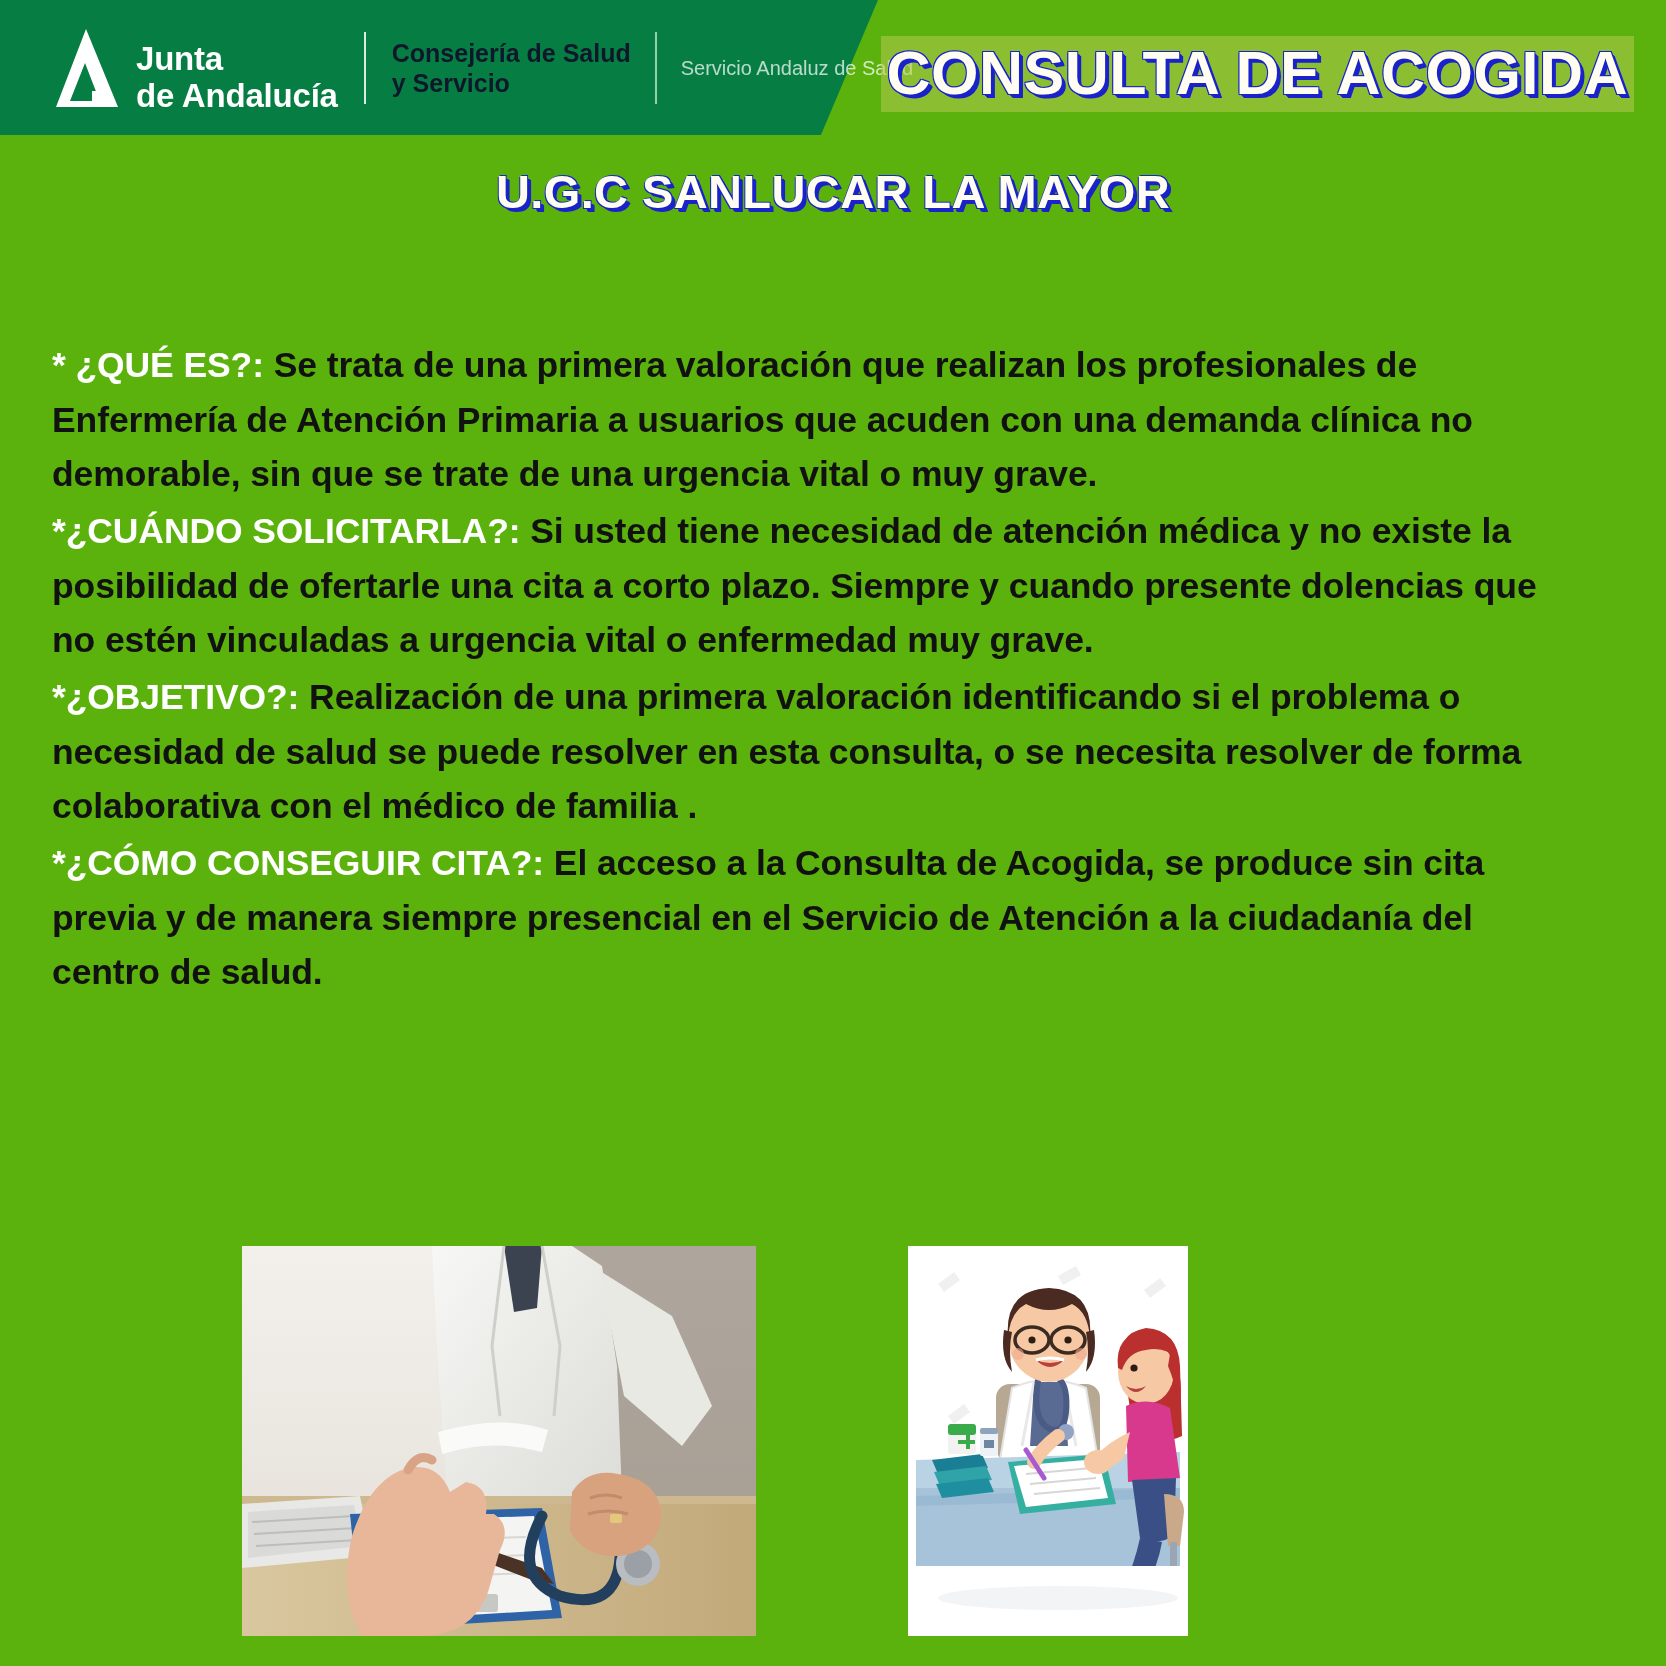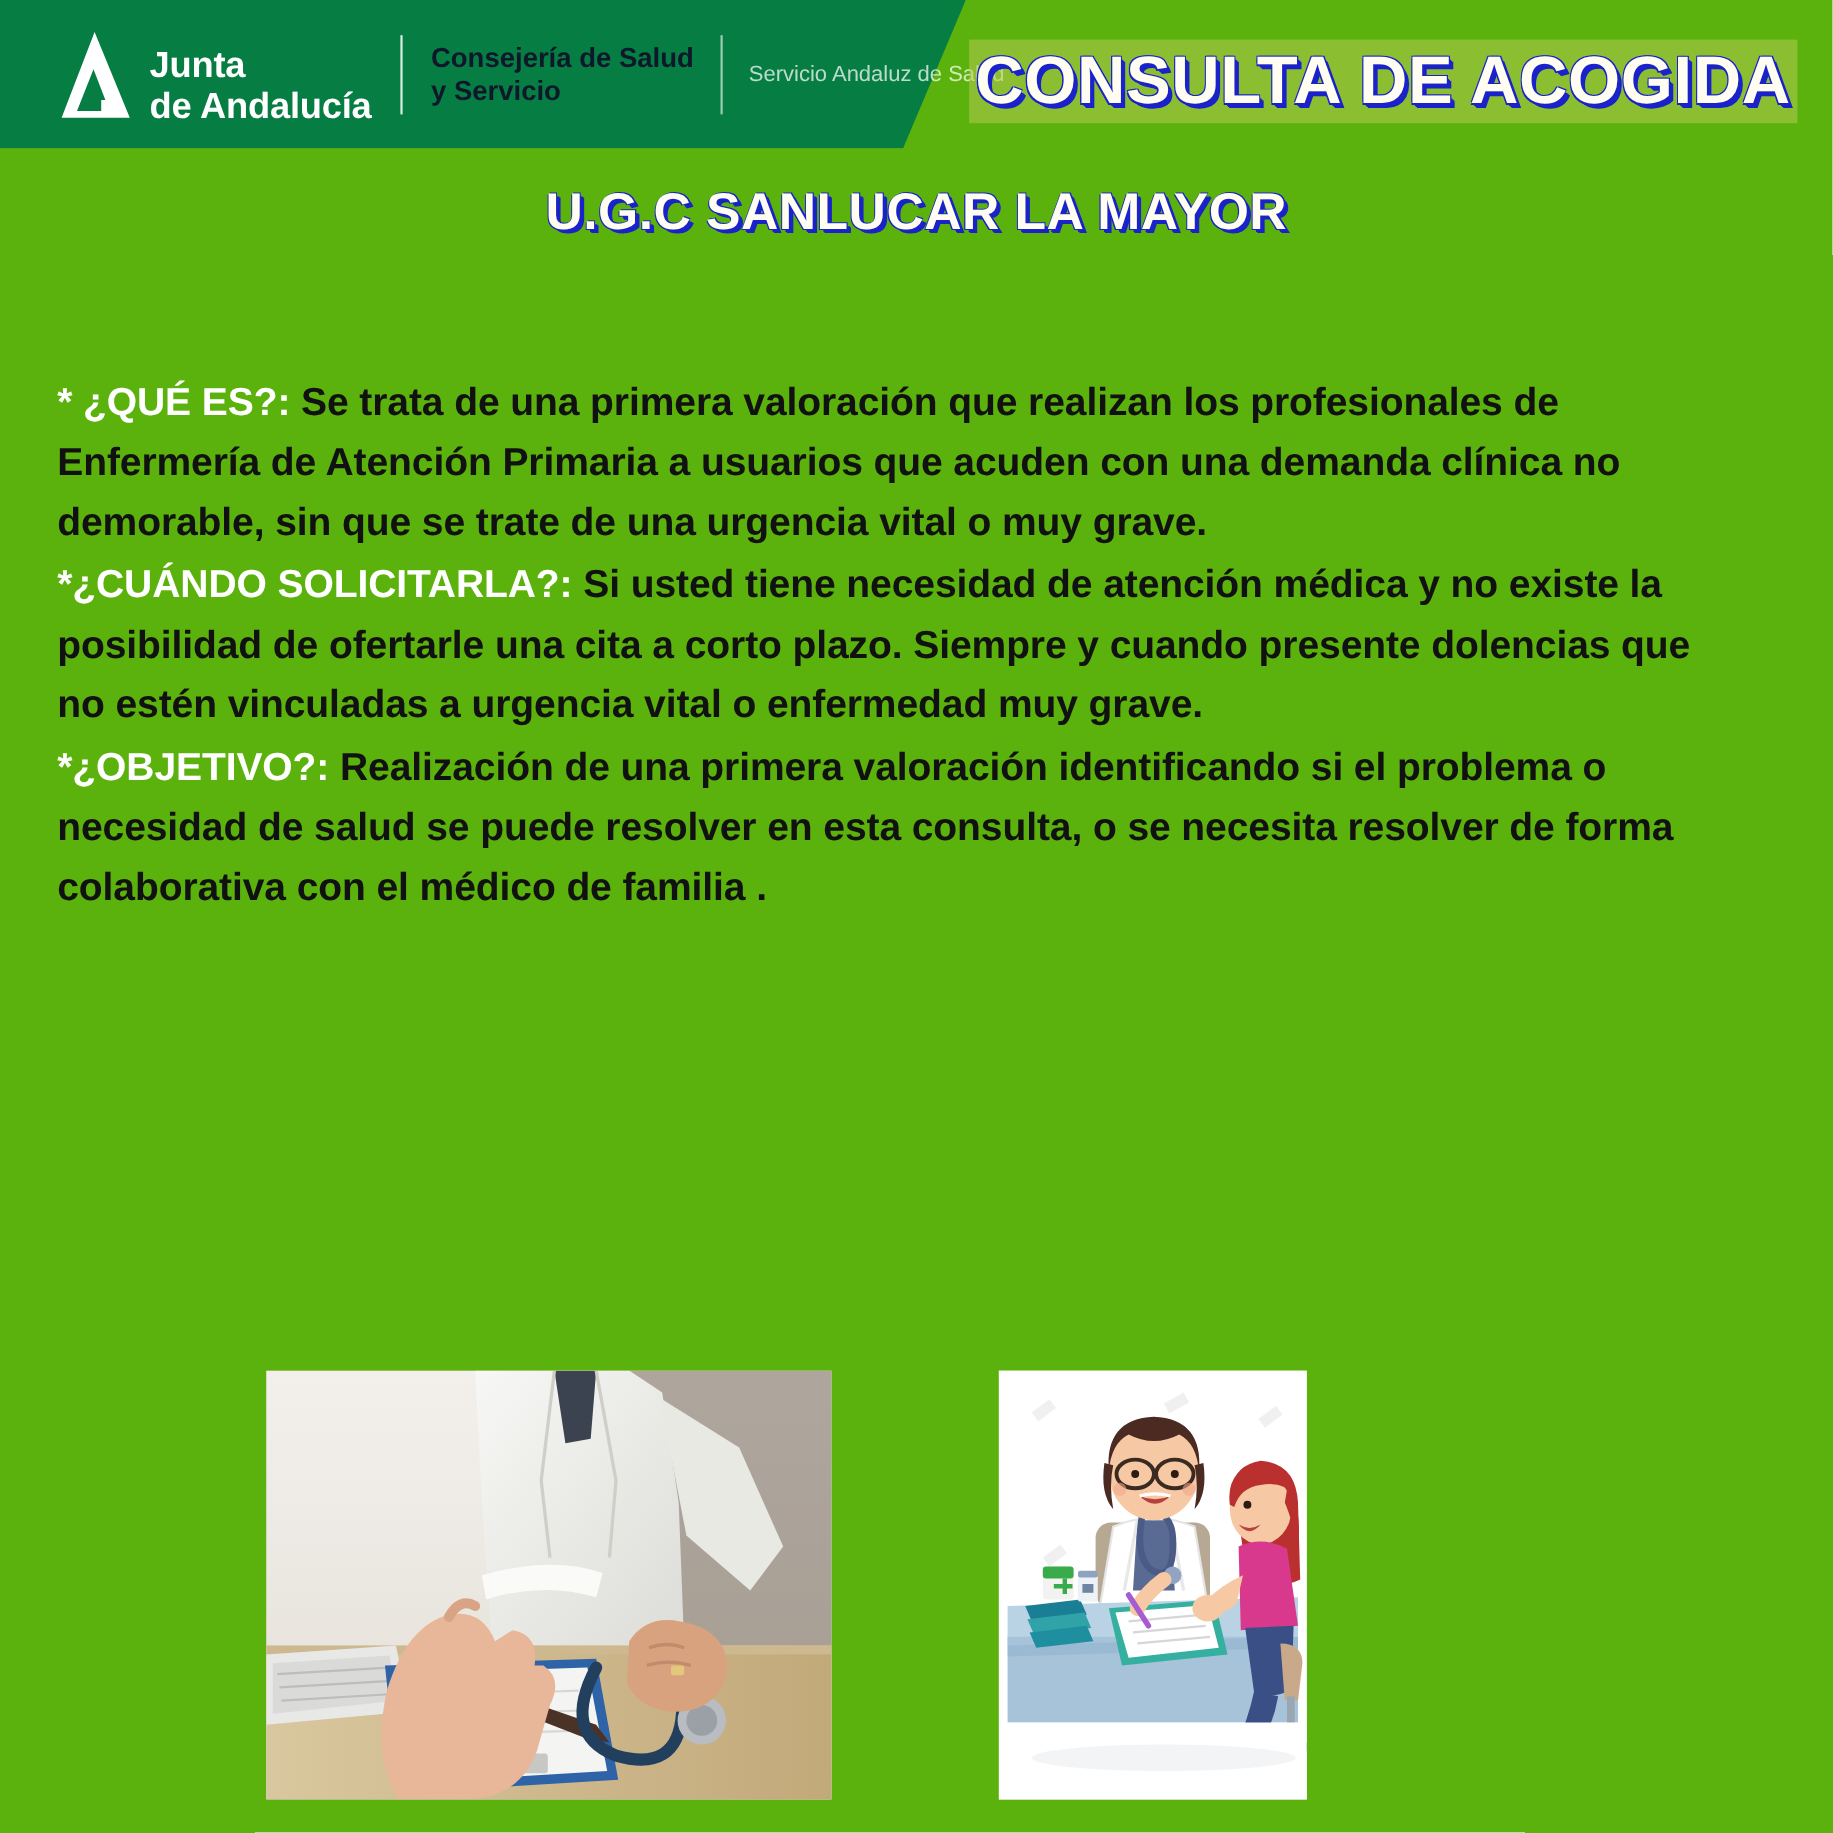--- a/index.html
+++ b/index.html
@@ -200,20 +200,23 @@
 
   <div class="body-copy">
     <p class="para">
       <span class="lead">* ¿QUÉ ES?: </span><span>Se trata de una primera valoración que realizan los profesionales de Enfermería de Atención Primaria a usuarios que acuden con una demanda clínica no demorable, sin que se trate de una urgencia vital o muy grave.</span>
     </p>
     <p class="para">
       <span class="lead">*¿CUÁNDO SOLICITARLA?: </span><span>Si usted tiene necesidad de atención médica y no existe la posibilidad de ofertarle una cita a corto plazo. Siempre y cuando presente dolencias que no estén vinculadas a urgencia vital o enfermedad muy grave.</span>
     </p>
     <p class="para">
       <span class="lead">*¿OBJETIVO?: </span><span>Realización de una primera valoración identificando si el problema o necesidad de salud se puede resolver en esta consulta, o se necesita resolver de forma colaborativa con el médico de familia .</span>
+    </p>
+    <p class="para">
+      <span class="lead">*¿CÓMO CONSEGUIR CITA?: </span><span>El acceso a la Consulta de Acogida, se produce sin cita previa y de manera siempre presencial en el Servicio de Atención a la ciudadanía del centro de salud.</span>
     </p>
   </div>
 
   <div class="photo-doctor">
     <svg width="514" height="390" viewBox="0 0 514 390" aria-hidden="true">
       <defs>
         <linearGradient id="bgWall" x1="0" y1="0" x2="0" y2="1">
           <stop offset="0%" stop-color="#f3f0ec"></stop>
           <stop offset="100%" stop-color="#e3ded6"></stop>
         </linearGradient>

